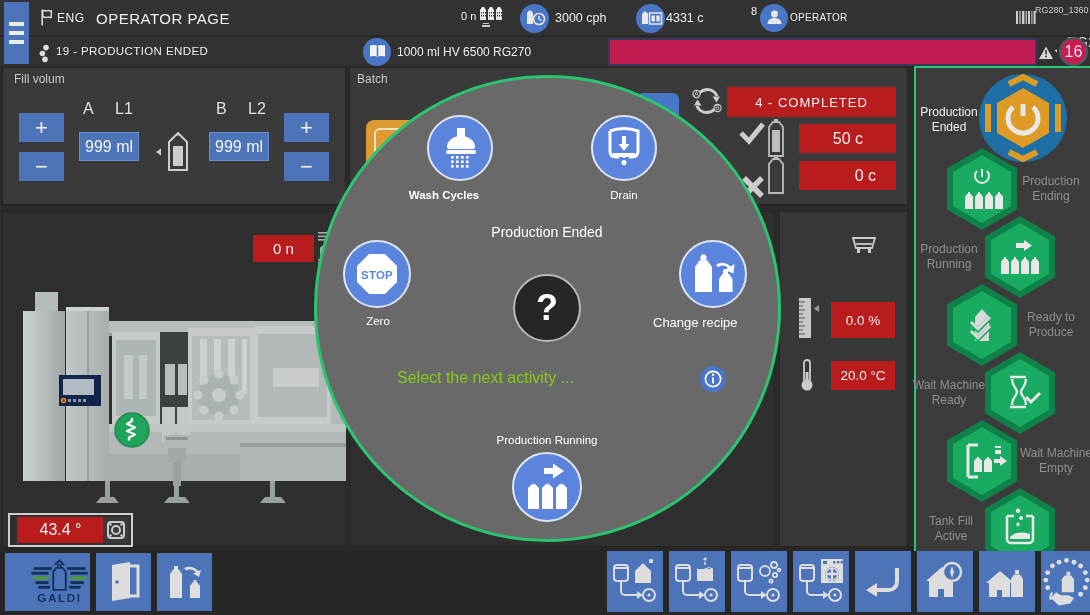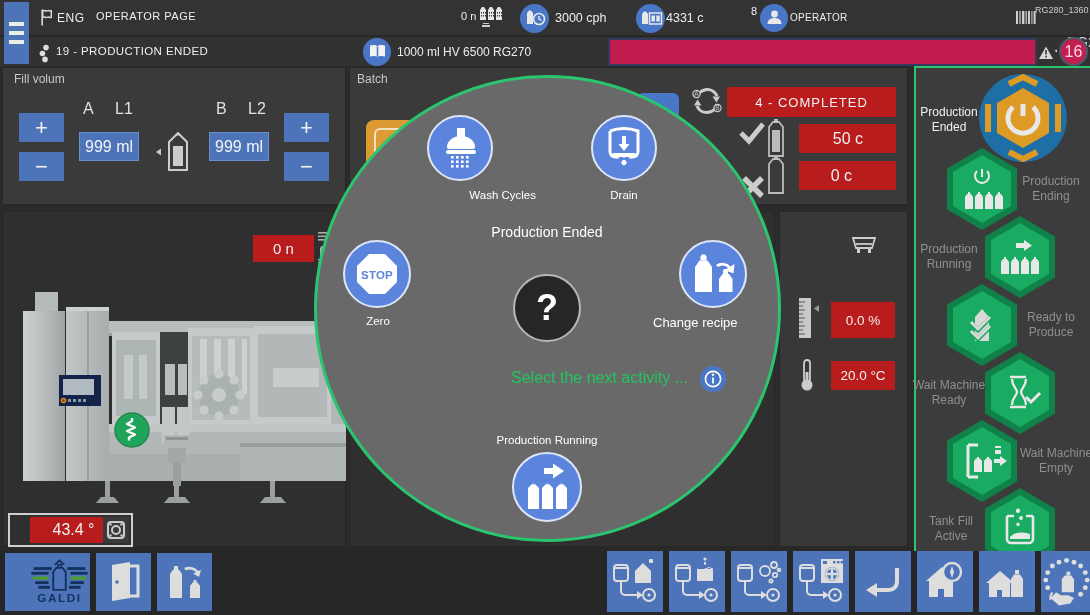--- a/index.html
+++ b/index.html
@@ -29,21 +29,21 @@
   <div style="width:15px;height:4px;background:#e8efe4;"></div>
 </div>
 
 <div class="abs" style="left:41px;top:9px;" id="flagicon">
 <svg width="11" height="17" viewBox="0 0 11 17">
         <path d="M1.2 0.5 v16" stroke="#dddddd" stroke-width="1.6"></path>
         <path d="M1.8 1.8 c1.6 -1.3 3.2 1 4.5 0 c1.3 -1 2.6 0.8 4 0 v6.5 c-1.4 0.8 -2.7 -1 -4 0 c-1.3 1 -2.9 -1.3 -4.5 0 z" fill="none" stroke="#dddddd" stroke-width="1.4"></path>
       </svg>
 </div>
 <div class="abs wtxt" style="left:57px;top:11px;font-size:12px;letter-spacing:0.5px;">ENG</div>
-<div class="abs wtxt" style="left:96px;top:10px;font-size:11px;letter-spacing:0.5px;">OPERATOR PAGE</div>
+<div class="abs wtxt" style="left:96px;top:10px;font-size:15px;letter-spacing:0.5px;">OPERATOR PAGE</div>
 
 <div class="abs wtxt" style="left:461px;top:10px;font-size:11px;">0 n</div>
 
 <div class="abs" style="left:479px;top:6px;">
 <svg width="24" height="24" viewBox="0 0 24 24">
   <g fill="#e8e8e8">
     <path d="M1 4 l2-3 h2 l2 3 v10 h-6 z"></path>
     <path d="M9 4 l2-3 h2 l2 3 v10 h-6 z"></path>
     <path d="M17 4 l2-3 h2 l2 3 v10 h-6 z"></path>
   </g>
@@ -218,21 +218,21 @@
         <path d="M4 4 L22 22 M22 4 L4 22" stroke="#cccccc" stroke-width="5.5"></path>
       </svg>
 </div>
 
 <div class="abs" style="left:766px;top:155px;">
 <svg width="20" height="40" viewBox="0 0 20 40">
   <rect x="8" y="1" width="4" height="3" fill="#bbbbbb"></rect>
   <path d="M3 9 l4-5 h6 l4 5 v29 h-14 z" fill="none" stroke="#bbbbbb" stroke-width="1.8"></path>
 </svg>
 </div>
-<div class="field" style="left:799px;top:161px;width:97px;height:29px;font-size:16px;justify-content:flex-end;padding-right:44px;">0 c</div>
+<div class="field" style="left:799px;top:161px;width:97px;height:29px;font-size:16px;justify-content:flex-end;padding-right:20px;">0 c</div>
 
 <div class="panel" style="left:2px;top:211px;width:344px;height:336px;background:#2f2f2f;"></div>
 <div class="field" style="left:253px;top:235px;width:61px;height:27px;font-size:15px;">0 n</div>
 
 <div class="abs" style="left:318px;top:230px;">
 <svg width="14" height="36" viewBox="0 0 14 36">
  <g fill="#aaaaaa">
   <rect x="0" y="2" width="9" height="1.6"></rect>
           <rect x="0" y="5.5" width="9" height="1.6"></rect>
           <rect x="0" y="9" width="9" height="1.6"></rect>
@@ -332,21 +332,21 @@
   <rect x="71" y="188" width="3" height="3" fill="#8899aa"></rect>
   <rect x="76" y="188" width="3" height="3" fill="#8899aa"></rect>
   <rect x="81" y="188" width="3" height="3" fill="#8899aa"></rect>
 
   <circle cx="130" cy="219" r="17" fill="#1fa45c" stroke="#27864f" stroke-width="1.5"></circle>
   <path d="M130 207 v3 l-5 3 l8 3.5 l-8 3.5 l8 3.5 l-6 3 v3" stroke="#ffffff" stroke-width="2.4" fill="none" stroke-linejoin="round"></path>
 </svg>
 </div>
 
 <div class="abs" style="left:8px;top:513px;width:125px;height:34px;border:2px solid #cfcfcf;background:#2f2f2f;"></div>
-<div class="field" style="left:30px;top:517px;width:87px;height:26px;font-size:16px;">43.4 °</div>
+<div class="field" style="left:17px;top:517px;width:87px;height:26px;font-size:16px;">43.4 °</div>
 <div class="abs" style="left:103px;top:517px;width:26px;height:26px;background:#3a3a3a;display:flex;align-items:center;justify-content:center;">
 <svg width="18" height="18" viewBox="0 0 18 18">
   <rect x="1" y="1" width="16" height="16" rx="3" fill="none" stroke="#cccccc" stroke-width="2"></rect>
   <circle cx="9" cy="9" r="4" fill="none" stroke="#cccccc" stroke-width="2"></circle>
   <circle cx="3.5" cy="3.5" r="1.2" fill="#cccccc"></circle>
         <circle cx="14.5" cy="3.5" r="1.2" fill="#cccccc"></circle>
   <circle cx="3.5" cy="14.5" r="1.2" fill="#cccccc"></circle>
         <circle cx="14.5" cy="14.5" r="1.2" fill="#cccccc"></circle>
 </svg>
 </div>
@@ -676,21 +676,21 @@
   <path d="M25 16 h4 v4 h-4 z" fill="#dddddd"></path>
   <path d="M8 44 l6 -6 l5 3 l8 0 l6 3 l-4 6 l-12 2 z" fill="#dddddd"></path>
   <path d="M10 38 q-3 4 -2 8" stroke="#dddddd" stroke-width="2" fill="none"></path>
 </svg>
 </div>
 
 <div class="abs" style="left:314px;top:75px;width:467px;height:467px;border-radius:50%;background:#696969;border:3px solid #2bc46f;"></div>
 
 <div class="abs" style="left:513px;top:274px;width:68px;height:68px;border-radius:50%;background:#262626;border:2px solid #b8b8b8;display:flex;align-items:center;justify-content:center;color:#ffffff;font-size:36px;font-weight:bold;">?</div>
 <div class="abs" style="left:447px;top:224px;width:200px;text-align:center;color:#ffffff;font-size:14px;">Production Ended</div>
-<div class="abs" style="left:388px;top:369px;width:300px;text-align:right;color:#22c55e;font-size:16px;">Select the next activity ...</div>
+<div class="abs" style="left:397px;top:369px;width:300px;text-align:left;color:#84cc16;font-size:16px;">Select the next activity ...</div>
 
 <div class="abs" style="left:700px;top:366px;width:26px;height:26px;border-radius:50%;background:#4a76c8;display:flex;align-items:center;justify-content:center;">
 <svg width="18" height="18" viewBox="0 0 18 18">
   <circle cx="9" cy="9" r="7.6" fill="none" stroke="#ffffff" stroke-width="1.6"></circle>
   <rect x="8.1" y="7.5" width="1.8" height="6" fill="#ffffff"></rect>
   <circle cx="9" cy="4.8" r="1.2" fill="#ffffff"></circle>
 </svg>
 </div>
 
 <div class="abs" style="left:427px;top:115px;width:66px;height:66px;border-radius:50%;background:#5b84dc;border:2px solid #dde6f8;"></div>
@@ -710,21 +710,21 @@
             <rect x="18" y="32.5" width="2.6" height="2.6"></rect>
             <rect x="23" y="32.5" width="2.6" height="2.6"></rect>
       <rect x="8" y="37" width="2.6" height="2.6"></rect>
             <rect x="13" y="37" width="2.6" height="2.6"></rect>
             <rect x="18" y="37" width="2.6" height="2.6"></rect>
             <rect x="23" y="37" width="2.6" height="2.6"></rect>
     </g>
   </g>
 </svg>
 </div>
-<div class="abs" style="left:416px;top:189px;width:120px;text-align:right;color:#ffffff;font-size:11.5px;">Wash Cycles</div>
+<div class="abs" style="left:384px;top:189px;width:120px;text-align:center;color:#ffffff;font-size:11.5px;font-weight:bold;">Wash Cycles</div>
 
 <div class="abs" style="left:591px;top:115px;width:66px;height:66px;border-radius:50%;background:#5b84dc;border:2px solid #dde6f8;"></div>
 <div class="abs" style="left:605px;top:127px;">
 <svg width="38" height="44" viewBox="0 0 38 44">
   <path d="M5 4 q14 -5 28 0 v20 q0 6 -6 6 h-3 M5 4 v20 q0 6 6 6 h3" stroke="#ffffff" stroke-width="3" fill="none"></path>
   <path d="M17 9 v8 h-3.5 l5.5 7 l5.5 -7 h-3.5 v-8 z" fill="#ffffff"></path>
   <rect x="7" y="26" width="24" height="4" rx="2" fill="#ffffff"></rect>
   <path d="M19 33 a2.6 2.6 0 1 1 -0.01 0" fill="#ffffff"></path>
   <path d="M18 31 l1 -2 l1 2 z" fill="#ffffff"></path>
 </svg>

